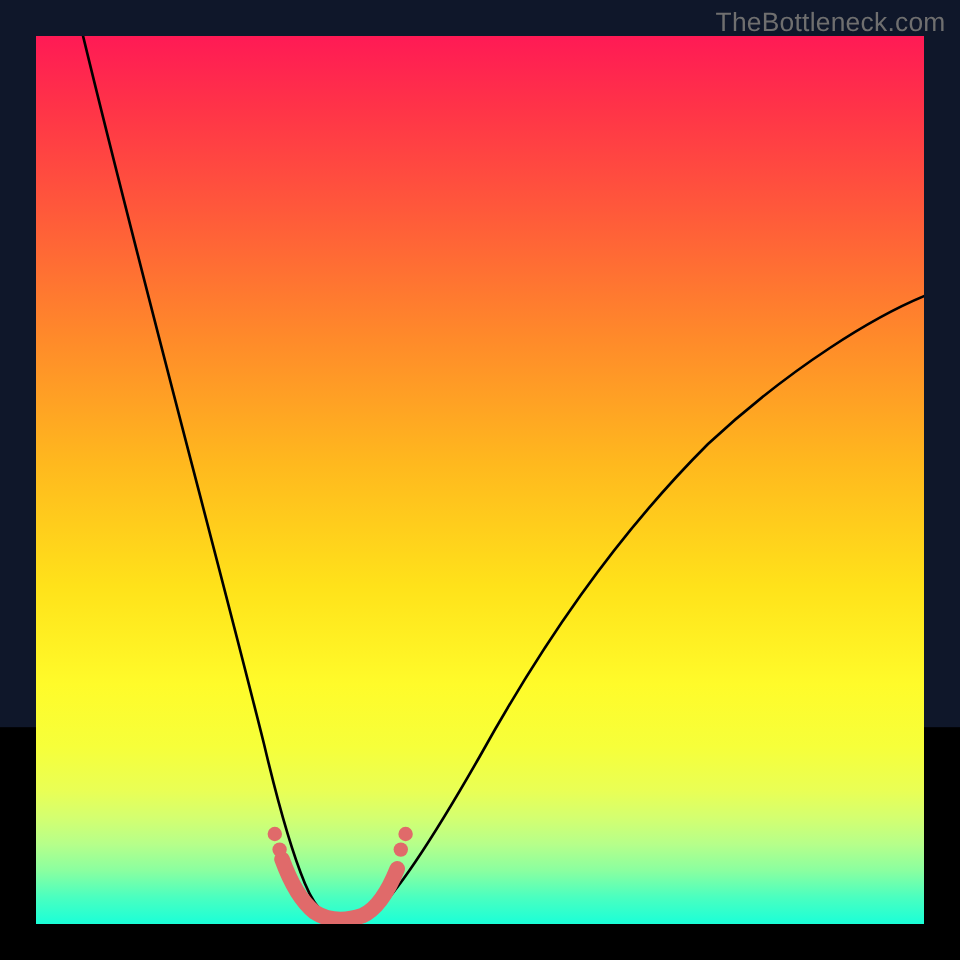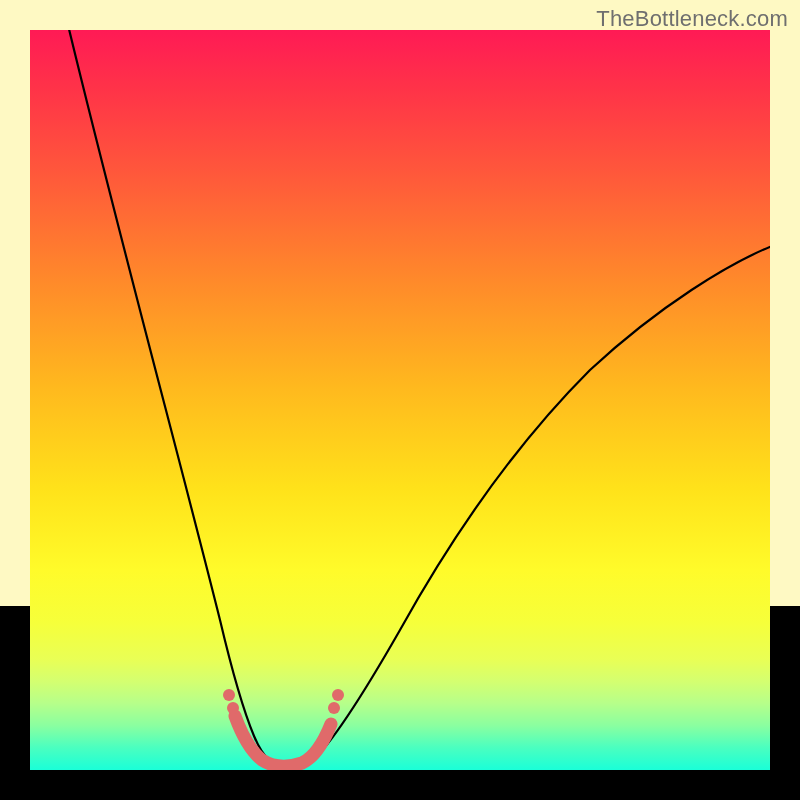--- a/index.html
+++ b/index.html
@@ -10,21 +10,21 @@
     background: #000;
     overflow: hidden;
     font-family: Arial, Helvetica, sans-serif;
   }
   .frame {
     position: absolute;
     left: 0;
     top: 0;
     width: 800px;
     height: 606px;
-    background: #fef9c3;
+    background: #0f172a;
   }
   .plot {
     position: absolute;
     left: 30px;
     top: 30px;
     width: 740px;
     height: 740px;
     background: linear-gradient(to bottom,
       #ff1a55 0%,
       #ff3348 8%,

